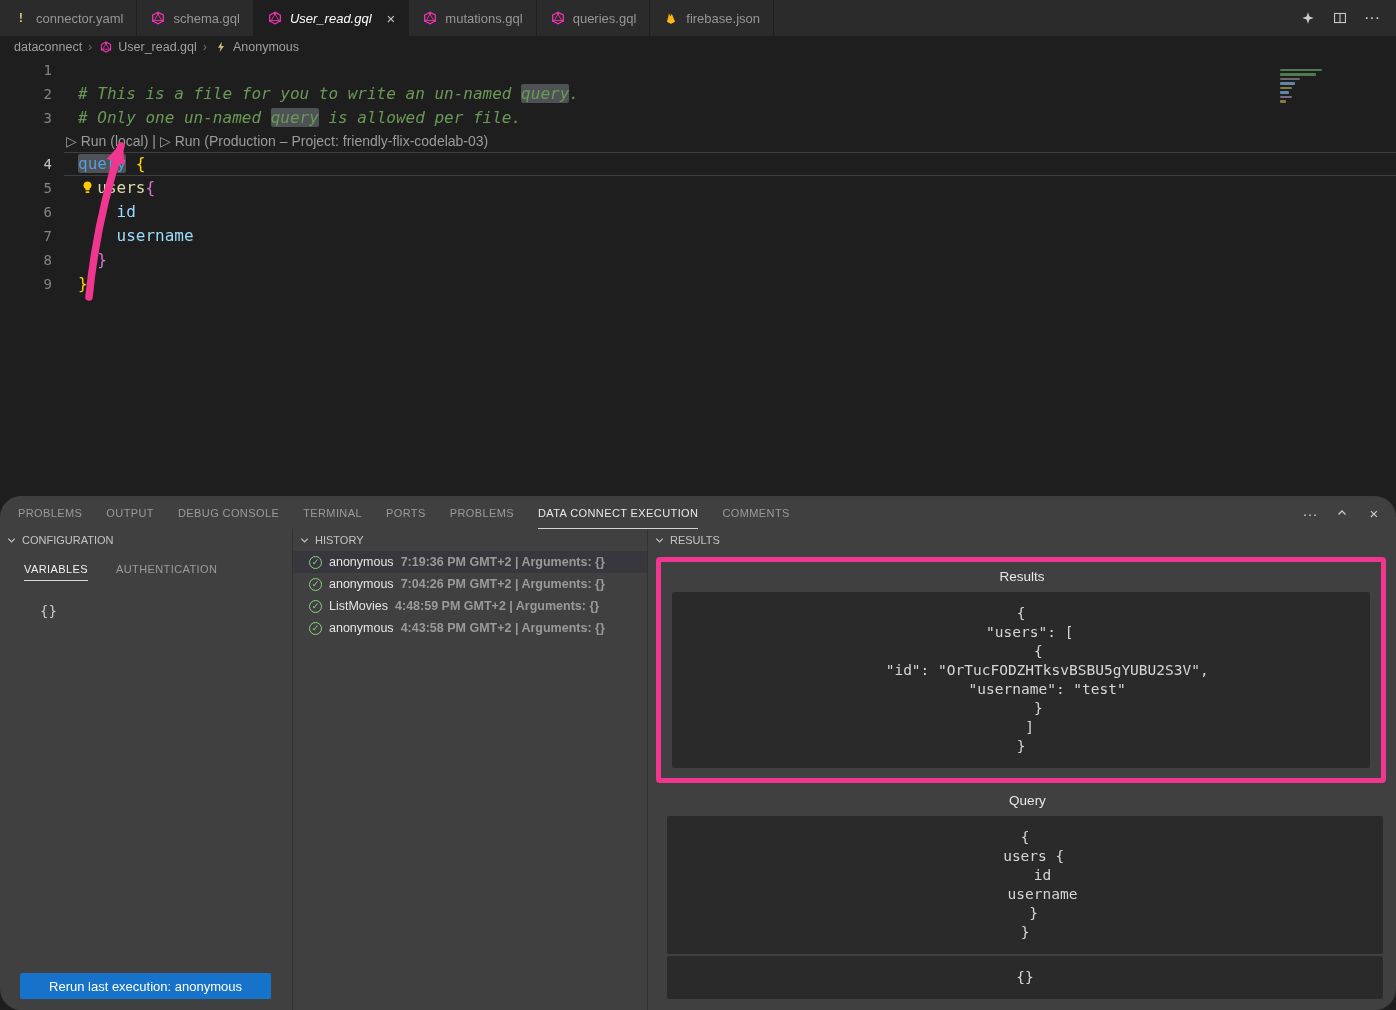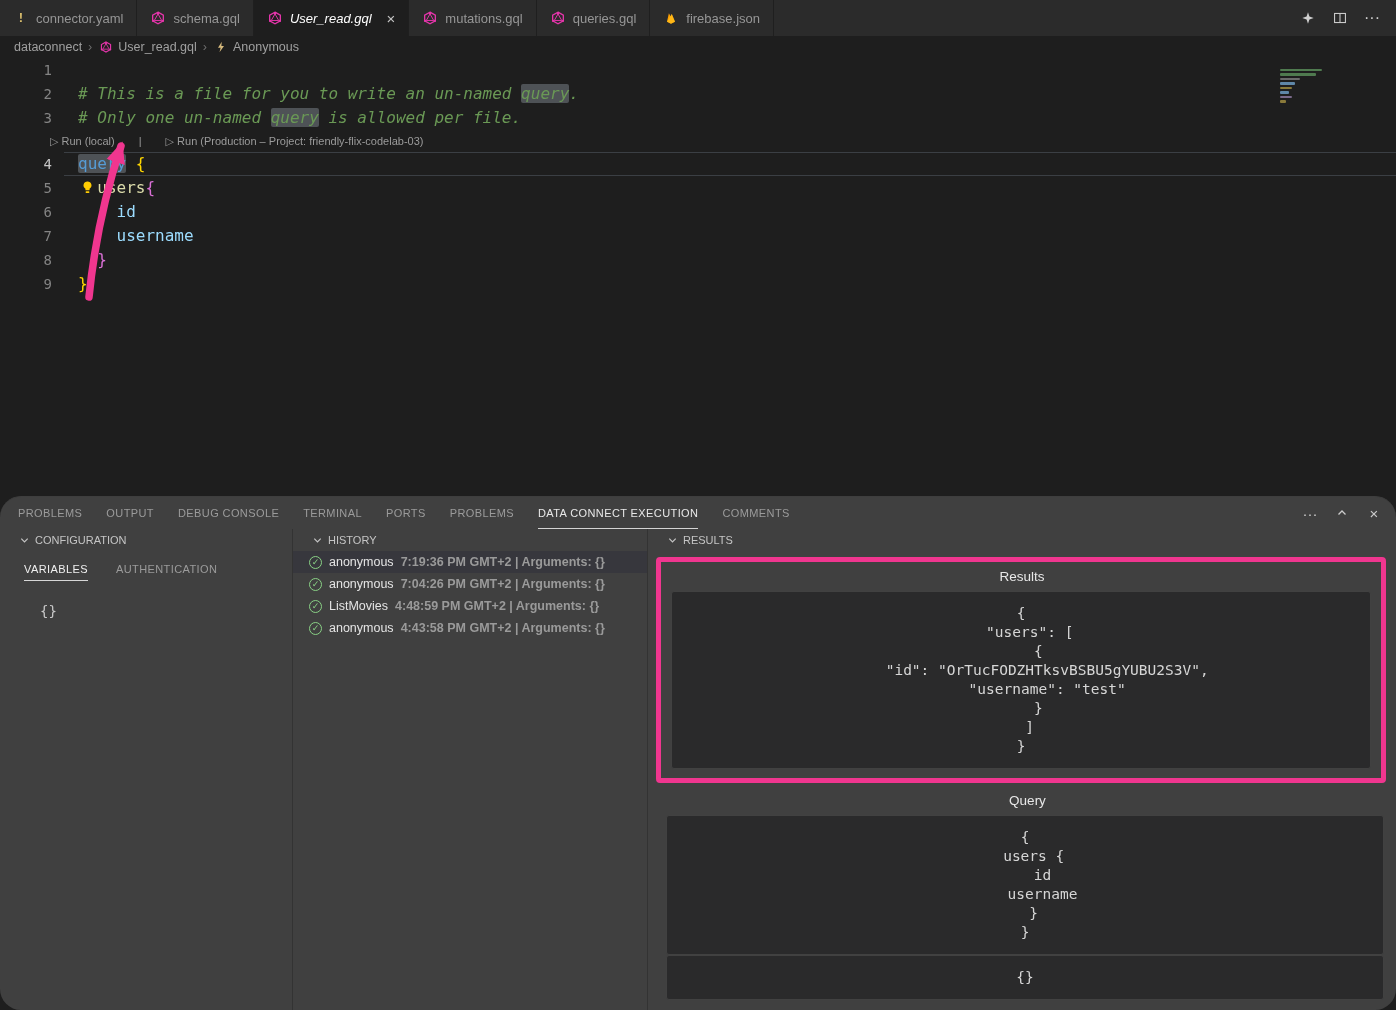--- a/index.html
+++ b/index.html
@@ -33,42 +33,42 @@
   .content { flex:1; padding-left:14px; }
   .tok-plain { color:#d4d4d4; }
   .tok-comment { color:#6A9955; font-style:italic; }
   .tok-hl { background:#4e5256; border-radius:2px; }
   .tok-keyword { color:#569CD6; }
   .tok-field { color:#9CDCFE; }
   .tok-fielddef { color:#DCDCAA; }
   .tok-brace1 { color:#FFD700; }
   .tok-brace2 { color:#DA70D6; }
   .line.current::before { content:""; position:absolute; left:64px; right:0; top:0; bottom:0; border-top:1px solid #3b3f44; border-bottom:1px solid #3b3f44; pointer-events:none; }
-  .codelens { height:22px; display:flex; align-items:center; gap:24px; padding-left:50px; font-family:"Liberation Sans", sans-serif; font-size:11px; color:#9b9b9b; }
+  .codelens { height:22px; display:flex; align-items:center; gap:4px; padding-left:66px; font-family:"Liberation Sans", sans-serif; font-size:14px; color:#9b9b9b; }
   .cl-link { cursor:pointer; }
   .bulb { position:absolute; left:80px; top:4px; width:15px; height:15px; cursor:pointer; }
   .bulb svg { width:15px; height:15px; }
   .minimap { position:absolute; top:6px; right:56px; width:60px; display:flex; flex-direction:column; gap:2px; }
   .minimap .mm { height:2.5px; border-radius:1px; }
   .arrow-overlay { position:absolute; inset:0; width:100%; height:100%; pointer-events:none; z-index:5; }
 
   
   .panel { position:absolute; left:0; right:0; top:496px; bottom:0; background:#404040; border-top:1px solid #3e3e3e; display:flex; flex-direction:column;border-radius:21px; }
   .panel-tabs { display:flex; align-items:stretch; height:32px; padding-left:18px; flex:none; }
   .panel-tabs-inner { display:flex; gap:24px; height:100%; }
   .panel-tab { display:flex; align-items:center; font-size:11px; letter-spacing:.4px; color:#9b9b9b; border-bottom:1px solid transparent; cursor:pointer; white-space:nowrap; }
   .panel-tab.active { color:#e8e8e8; border-bottom-color:#d4d4d4; }
   .panel-actions { margin-left:auto; display:flex; align-items:center; gap:16px; padding-right:14px; color:#cccccc; font-size:15px; }
   .panel-actions .icon svg { width:12px; height:12px; }
   .panel-body { flex:1; display:flex; min-height:0; }
   .col { position:relative; }
   .col-config { width:293px; flex:none; border-right:1px solid #333333; }
   .col-history { width:355px; flex:none; border-right:1px solid #333333; }
   .col-results { flex:1; overflow:hidden;text-align:center; }
-  .col-header { height:22px; display:flex; align-items:center; gap:5px; padding-left:19px; font-size:11px; color:#c5c5c5; cursor:pointer; }
+  .col-header { height:22px; display:flex; align-items:center; gap:5px; padding-left:6px; font-size:11px; color:#c5c5c5; cursor:pointer; }
   .chev { display:inline-flex; width:11px; height:11px; color:#c5c5c5; }
   .chev svg { width:11px; height:11px; }
 
   
   .config-tabs { display:flex; gap:28px; padding:12px 0 0 24px; font-size:11px; letter-spacing:.4px; }
   .config-tab { color:#9b9b9b; padding-bottom:5px; border-bottom:1px solid transparent; cursor:pointer; }
   .config-tab.active { color:#f0f0f0; border-bottom-color:#d7d7d7; }
   .vars-value { margin:22px 0 0 40px; font-family:"DejaVu Sans Mono", monospace; font-size:14px; color:#c8c8c8; }
   .rerun-btn { position:absolute; left:20px; right:21px; bottom:11px; height:26px; background:var(--blue); color:#ffffff; font-size:13px; border:none; border-radius:2px; cursor:pointer; font-family:"Liberation Sans", sans-serif; }
 
@@ -280,20 +280,21 @@
                 <path d="M2.5 4 L6 7.5 L9.5 4" fill="none" stroke="currentColor" stroke-width="1.3"></path>
               </svg>
             </span>
           <span>CONFIGURATION</span>
         </div>
         <div class="config-tabs" id="config-tabs">
             <div class="config-tab active">VARIABLES</div>
             <div class="config-tab">AUTHENTICATION</div>
           </div>
         <div class="vars-value">{}</div>
+        <button class="rerun-btn">Rerun last execution: anonymous</button>
       </div>
 
       <div class="col col-history">
         <div class="col-header">
           <span class="chev">
               <svg viewBox="0 0 12 12">
                 <path d="M2.5 4 L6 7.5 L9.5 4" fill="none" stroke="currentColor" stroke-width="1.3"></path>
               </svg>
             </span>
           <span>HISTORY</span>

